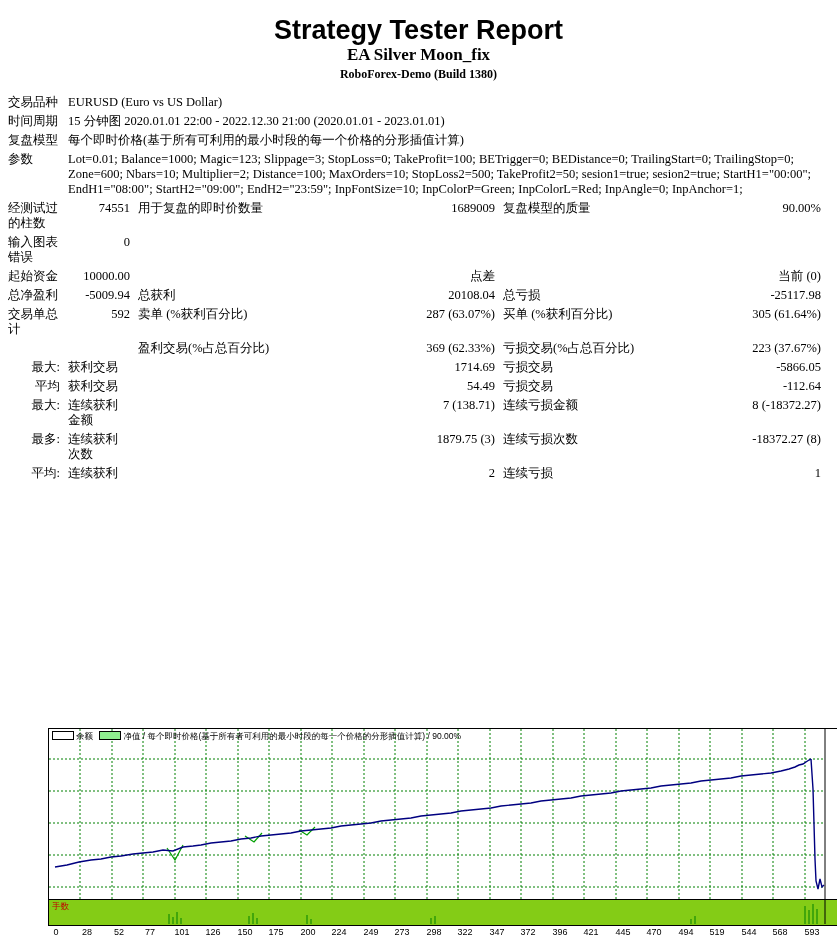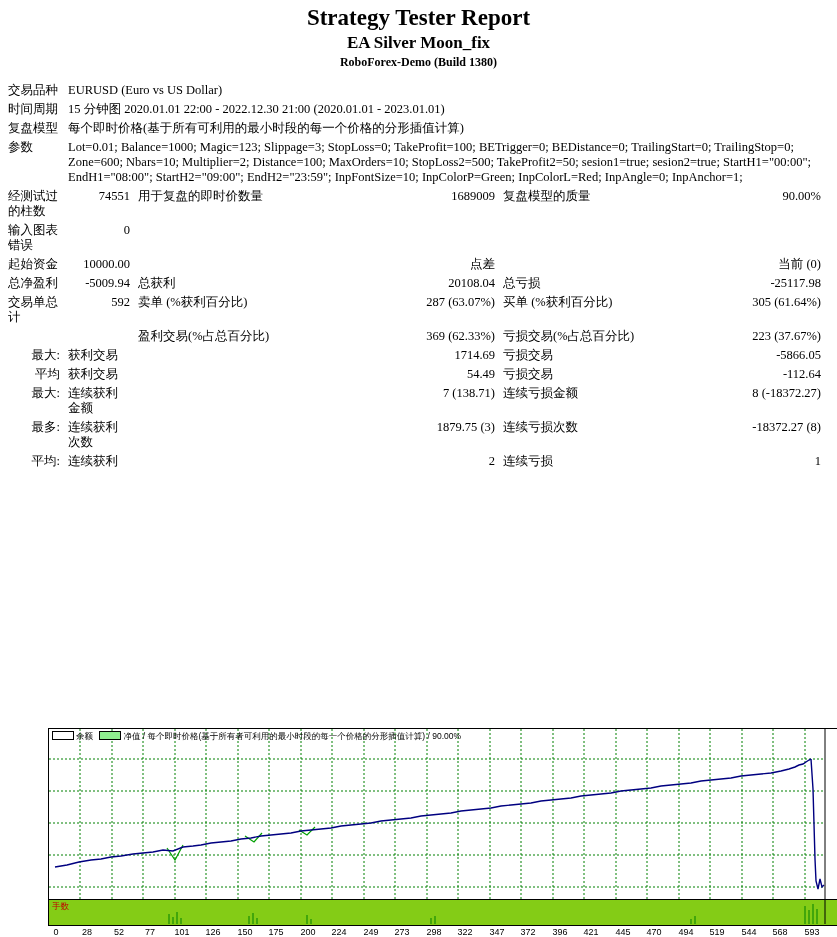--- a/index.html
+++ b/index.html
@@ -19,24 +19,25 @@
     width: 837px;
     height: 937px;
     position: relative;
     box-sizing: border-box;
   }
   .title-block {
     text-align: center;
     padding-top: 4px;
   }
   .title-main {
-    font-family: Liberation Serif, serif;
-    font-size: 23px;
+    font-family: Liberation Sans, sans-serif;
+    font-size: 27px;
     font-weight: bold;
     line-height: 28px;
+    margin-top: 12px;
   }
   .title-sub {
     font-family: "Liberation Serif", serif;
     font-size: 17px;
     font-weight: bold;
     line-height: 22px;
   }
   .title-broker {
     font-family: "Liberation Serif", serif;
     font-size: 12px;

